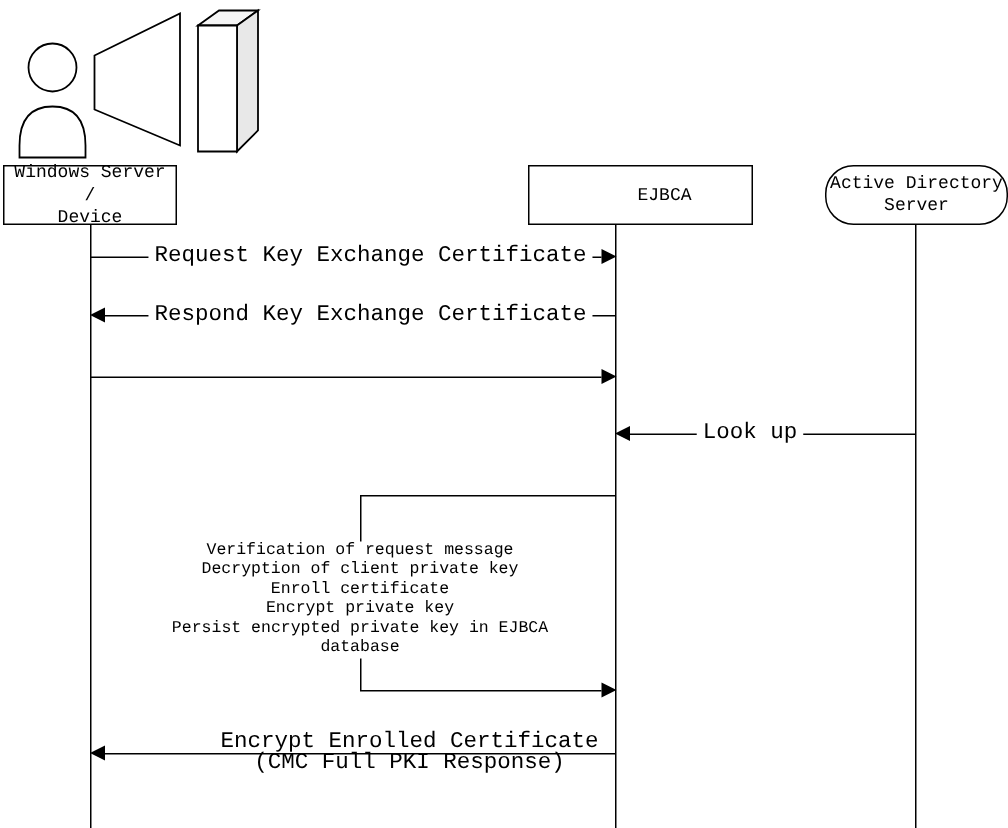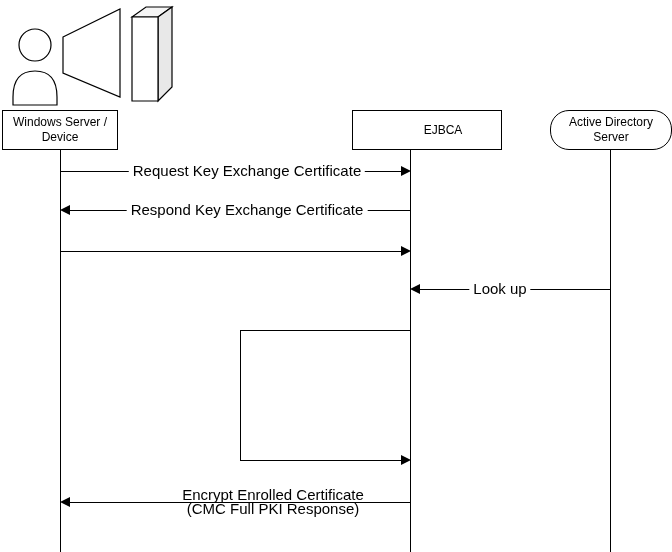--- a/index.html
+++ b/index.html
@@ -1,18 +1,18 @@
 <!DOCTYPE html>
 <html><head>
 <meta charset="utf-8">
 <style>
   html,body { margin:0; padding:0; background:#fff; }
   .canvas {
     position:relative; width:672px; height:552px; background:#ffffff;
-    font-family:Liberation Sans, sans-serif; color:#000; overflow:hidden;
+    font-family:Liberation Mono, monospace; color:#000; overflow:hidden;
   }
   .actor {
     position:absolute; border:1px solid #000; background:#fff;
     display:flex; align-items:center; justify-content:center;
     text-align:center; font-size:12px; line-height:1.25; white-space:pre-line;
   }
   .lifeline { position:absolute; width:1px; background:#000; }
   .hline { position:absolute; height:1px; background:#000; }
   .vline { position:absolute; width:1px; background:#000; }
   .arr { position:absolute; width:0; height:0;
@@ -80,14 +80,19 @@
 
   <div class="hline" style="left:70px; top:502px; width:340px;"></div>
   <div class="arr arr-l" style="left:60px; top:497px;"></div>
 
   <div class="msg-label" style="left:247px; top:171px;">Request Key Exchange Certificate</div>
   <div class="msg-label" style="left:247px; top:210px;">Respond Key Exchange Certificate</div>
   <div class="msg-label" style="left:500px; top:289px;">Look up</div>
   <div class="msg-label nobg" style="left:273px; top:502px;">Encrypt Enrolled Certificate
 (CMC Full PKI Response)</div>
 
+  <div class="process-note" style="left:108px; top:361px; width:264px;">Verification of request message
+Decryption of client private key
+Enroll certificate
+Encrypt private key
+Persist encrypted private key in EJBCA database</div>
 
 </div>
 
 </body></html>

